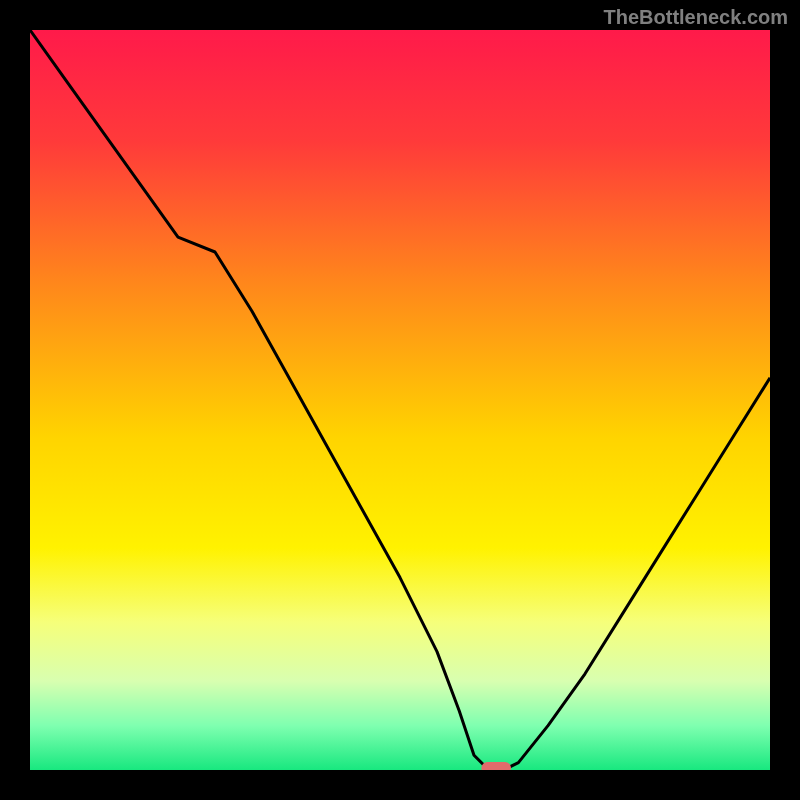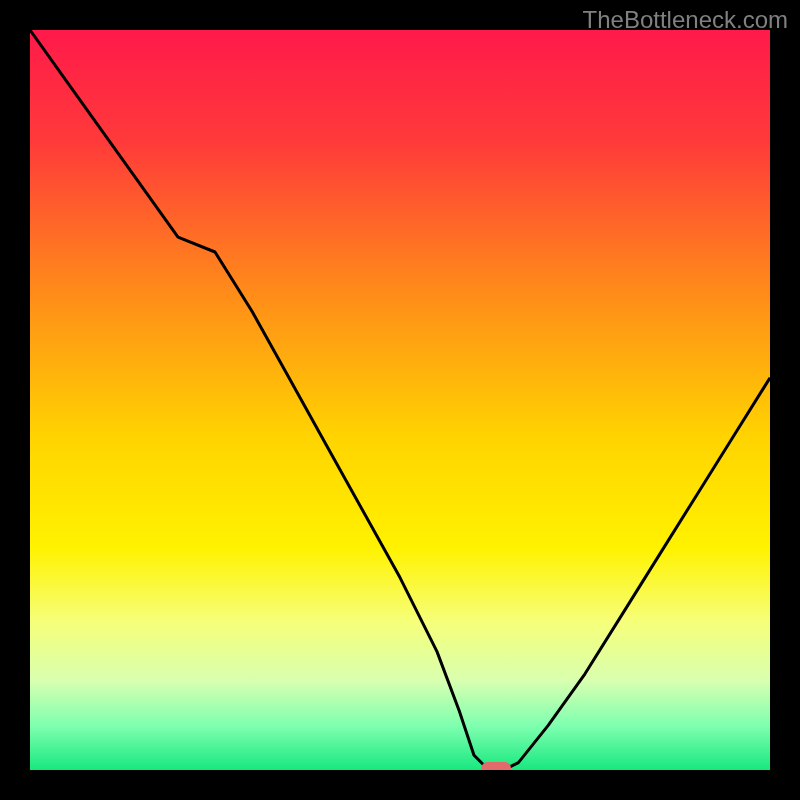--- a/index.html
+++ b/index.html
@@ -9,22 +9,22 @@
     height: 800px;
     background: #000;
     position: relative;
     font-family: Arial, sans-serif;
   }
   .watermark {
     position: absolute;
     top: 6px;
     right: 12px;
     color: #808080;
-    font-size: 24px;
-    font-weight: 400;
+    font-size: 20px;
+    font-weight: 700;
     z-index: 10;
   }
   .plot-area {
     position: absolute;
     left: 30px;
     top: 30px;
     width: 740px;
     height: 740px;
   }
   svg {

